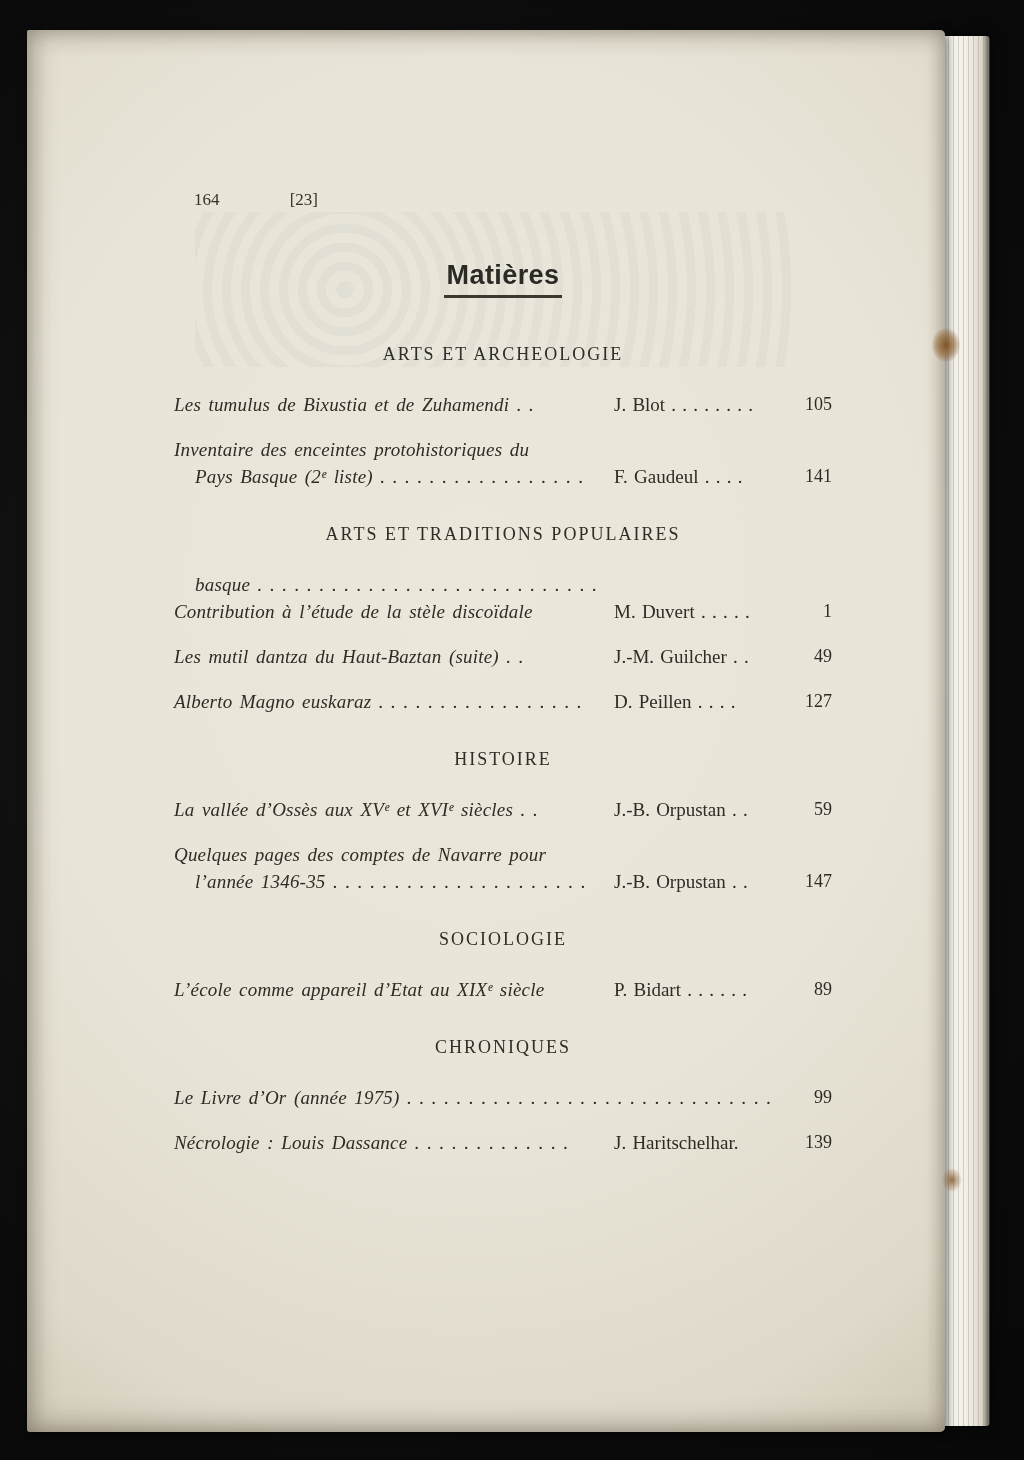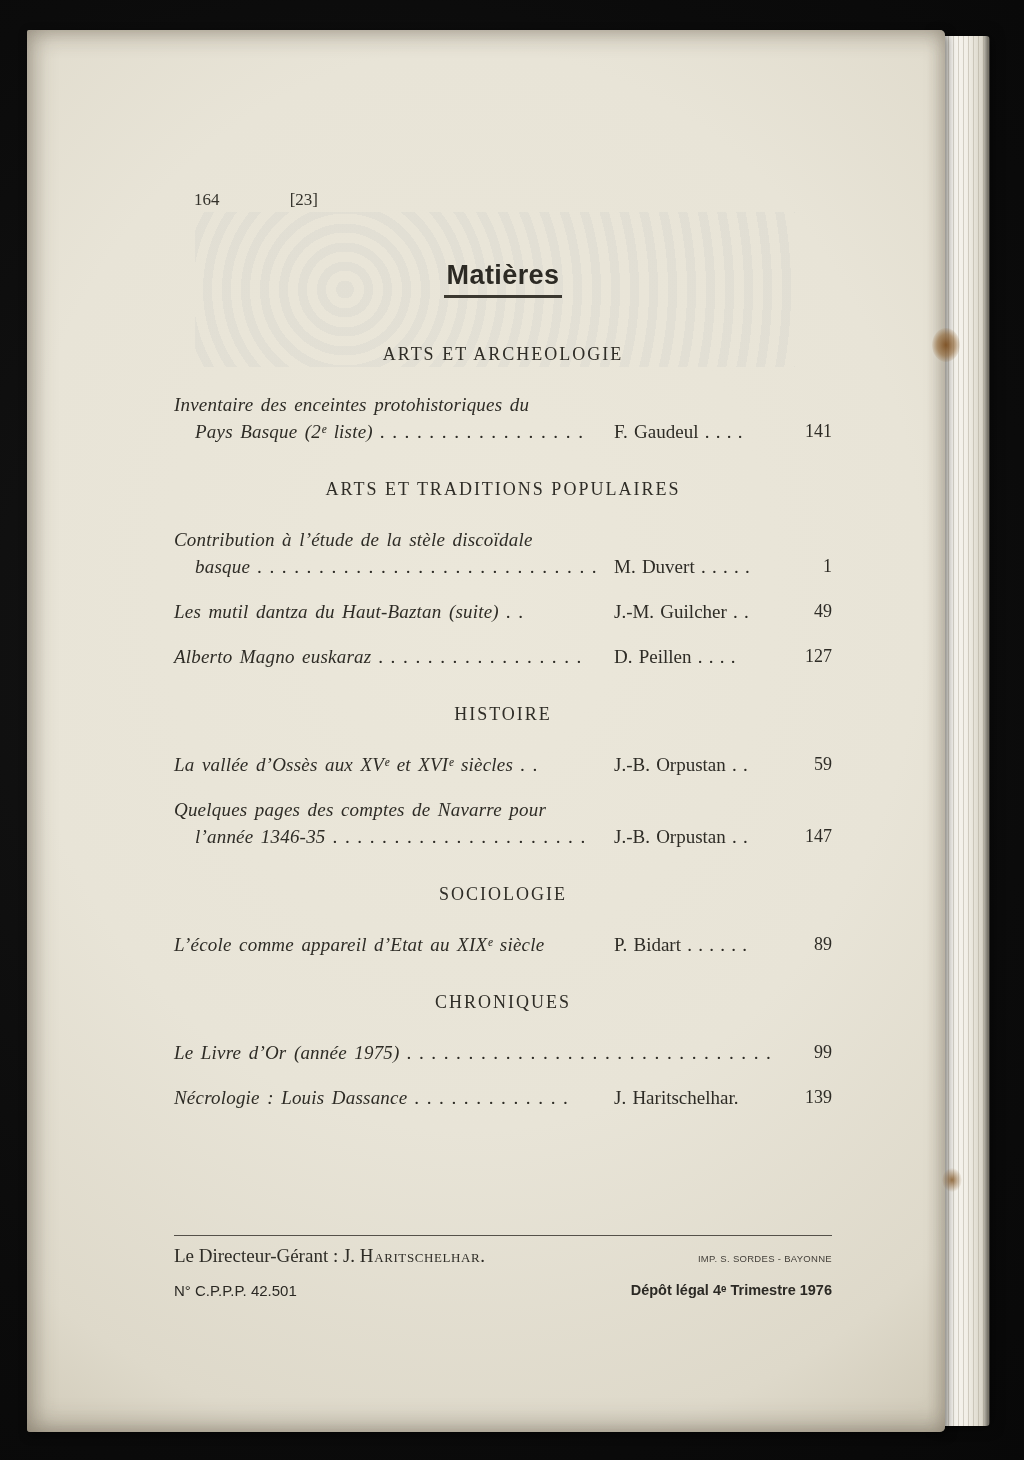--- a/index.html
+++ b/index.html
@@ -105,33 +105,40 @@
 
       <div class="main-title-wrap">
         <h1 class="main-title">Matières</h1>
       </div>
 
       <div id="toc">
           <section class="toc-section">
             <h2 class="section-heading">ARTS ET ARCHEOLOGIE</h2>
             <div class="entry">
               <div class="entry-title">
+                <div class="entry-line">Les tumulus de Bixustia et de Zuhamendi . .</div>
+              </div>
+              <div class="entry-author">J. Blot  . . . . . . . .</div>
+              <div class="entry-page">105</div>
+            </div>
+            <div class="entry">
+              <div class="entry-title">
                 <div class="entry-line">Inventaire des enceintes protohistoriques du</div>
                 <div class="entry-line indent">Pays Basque (2ᵉ liste) . . . . . . . . . . . . . . . . .</div>
               </div>
               <div class="entry-author">F. Gaudeul  . . . .</div>
               <div class="entry-page">141</div>
             </div>
           </section>
           <section class="toc-section">
             <h2 class="section-heading">ARTS ET TRADITIONS POPULAIRES</h2>
             <div class="entry">
               <div class="entry-title">
+                <div class="entry-line indent">basque  . . . . . . . . . . . . . . . . . . . . . . . . . . . .</div>
                 <div class="entry-line">Contribution à l’étude de la stèle discoïdale</div>
-                <div class="entry-line indent">basque  . . . . . . . . . . . . . . . . . . . . . . . . . . . .</div>
               </div>
               <div class="entry-author">M. Duvert  . . . . .</div>
               <div class="entry-page">1</div>
             </div>
             <div class="entry">
               <div class="entry-title">
                 <div class="entry-line">Les mutil dantza du Haut-Baztan (suite) . .</div>
               </div>
               <div class="entry-author">J.-M. Guilcher . .</div>
               <div class="entry-page">49</div>
@@ -184,30 +191,17 @@
               <div class="entry-title">
                 <div class="entry-line">Nécrologie : Louis Dassance  . . . . . . . . . . . . .</div>
               </div>
               <div class="entry-author">J. Haritschelhar.</div>
               <div class="entry-page">139</div>
             </div>
           </section>
         </div>
     </div>
 
-    <div class="footer">
-      <hr class="footer-rule">
-      <div class="footer-row1">
-        <div class="director">
-          <span>Le Directeur-Gérant : J. </span><span class="smallcaps">Haritschelhar.</span>
-        </div>
-        <div class="printer">IMP. S. SORDES - BAYONNE</div>
-      </div>
-      <div class="footer-row2">
-        <div class="cppp">N° C.P.P.P. 42.501</div>
-        <div class="depot">Dépôt légal 4ᵉ Trimestre 1976</div>
-      </div>
-    </div>
   </div>
 
   <div class="spot spot1"></div>
   <div class="spot spot2"></div>
 </div>
 
 </body></html>

